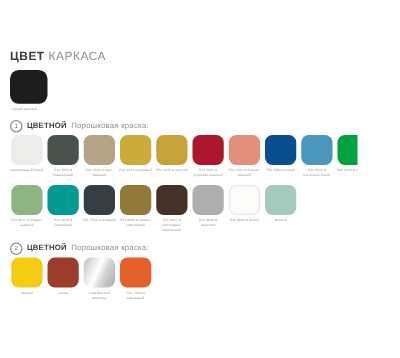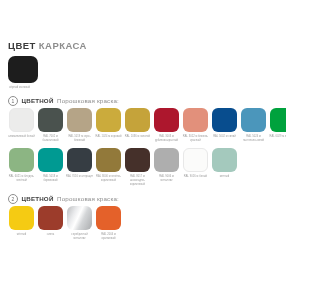--- a/index.html
+++ b/index.html
@@ -20,21 +20,21 @@
   
   .title{
     position:absolute;
     left:8px; top:41px;
     font-size:9.5px;
     letter-spacing:.45px;
     white-space:nowrap;
     line-height:1;
   }
   .title .t-strong{ font-weight:700; color:#3b3b3b; }
-  .title .t-light{ font-weight:700; color:#8d8d8d; }
+  .title .t-light{ font-weight:400; color:#8d8d8d; }
 
   
   .base-block{
     position:absolute;
     left:8px; top:56px;
     width:30px;
   }
   .sw{
     border-radius:6px;
     box-sizing:border-box;

